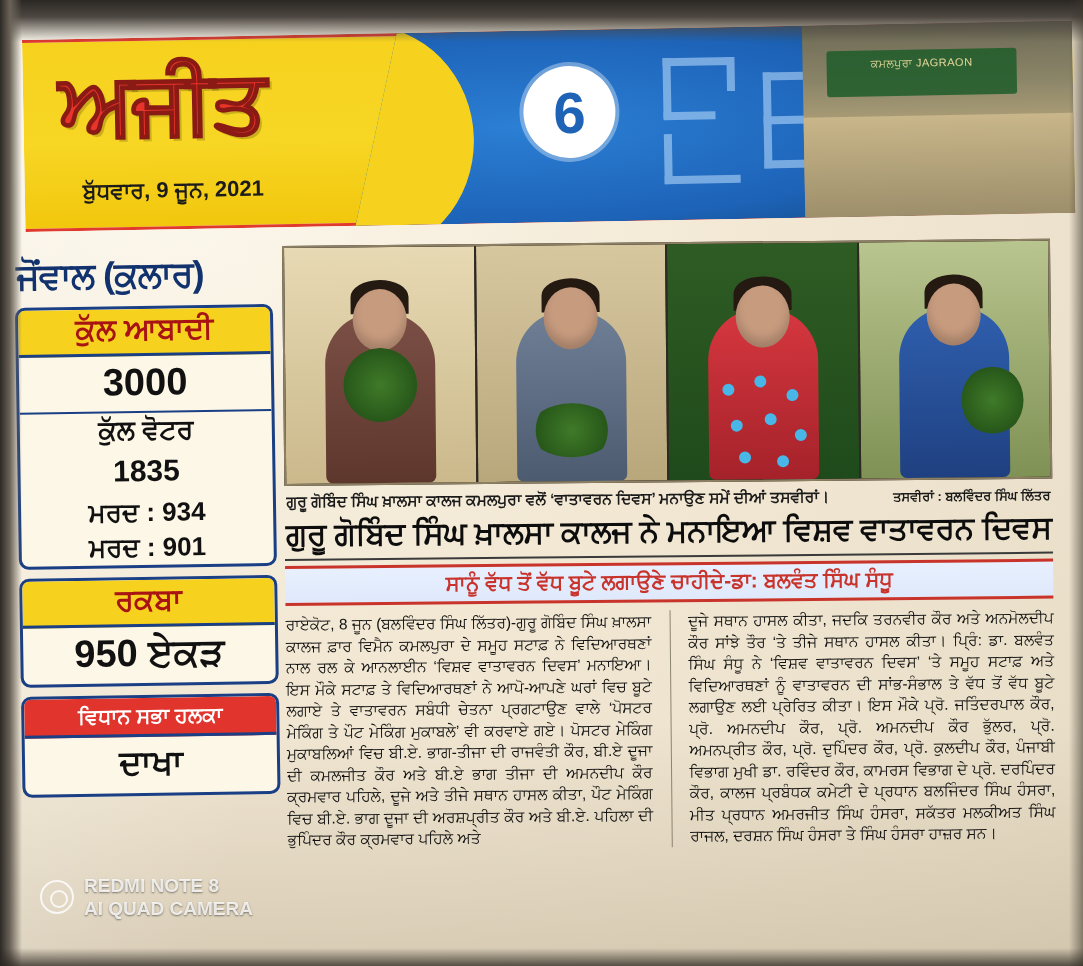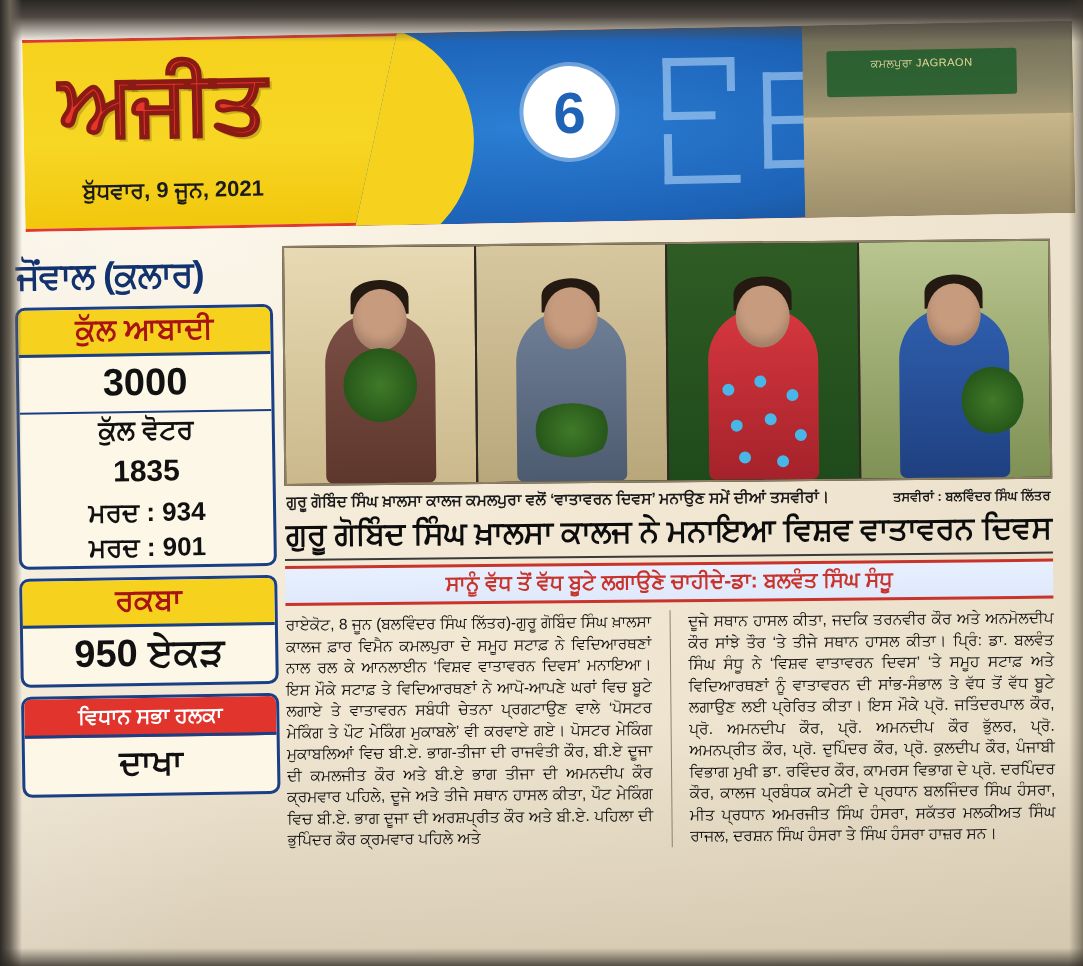--- a/index.html
+++ b/index.html
@@ -349,18 +349,25 @@
     <div class="headline">ਗੁਰੂ ਗੋਬਿੰਦ ਸਿੰਘ ਖ਼ਾਲਸਾ ਕਾਲਜ ਨੇ ਮਨਾਇਆ ਵਿਸ਼ਵ ਵਾਤਾਵਰਨ ਦਿਵਸ</div>
     <div class="subhead">ਸਾਨੂੰ ਵੱਧ ਤੋਂ ਵੱਧ ਬੂਟੇ ਲਗਾਉਣੇ ਚਾਹੀਦੇ-ਡਾ: ਬਲਵੰਤ ਸਿੰਘ ਸੰਧੂ</div>
 
     <div class="cols">
       <div class="col indent">ਰਾਏਕੋਟ, 8 ਜੂਨ (ਬਲਵਿੰਦਰ ਸਿੰਘ ਲਿੱਤਰ)-ਗੁਰੂ ਗੋਬਿੰਦ ਸਿੰਘ ਖ਼ਾਲਸਾ ਕਾਲਜ ਫ਼ਾਰ ਵਿਮੈਨ ਕਮਲਪੁਰਾ ਦੇ ਸਮੂਹ ਸਟਾਫ਼ ਨੇ ਵਿਦਿਆਰਥਣਾਂ ਨਾਲ ਰਲ ਕੇ ਆਨਲਾਈਨ ‘ਵਿਸ਼ਵ ਵਾਤਾਵਰਨ ਦਿਵਸ’ ਮਨਾਇਆ। ਇਸ ਮੌਕੇ ਸਟਾਫ਼ ਤੇ ਵਿਦਿਆਰਥਣਾਂ ਨੇ ਆਪੋ-ਆਪਣੇ ਘਰਾਂ ਵਿਚ ਬੂਟੇ ਲਗਾਏ ਤੇ ਵਾਤਾਵਰਨ ਸਬੰਧੀ ਚੇਤਨਾ ਪ੍ਰਗਟਾਉਣ ਵਾਲੇ ‘ਪੋਸਟਰ ਮੇਕਿੰਗ ਤੇ ਪੌਟ ਮੇਕਿੰਗ ਮੁਕਾਬਲੇ’ ਵੀ ਕਰਵਾਏ ਗਏ। ਪੋਸਟਰ ਮੇਕਿੰਗ ਮੁਕਾਬਲਿਆਂ ਵਿਚ ਬੀ.ਏ. ਭਾਗ-ਤੀਜਾ ਦੀ ਰਾਜਵੰਤੀ ਕੌਰ, ਬੀ.ਏ ਦੂਜਾ ਦੀ ਕਮਲਜੀਤ ਕੌਰ ਅਤੇ ਬੀ.ਏ ਭਾਗ ਤੀਜਾ ਦੀ ਅਮਨਦੀਪ ਕੌਰ ਕ੍ਰਮਵਾਰ ਪਹਿਲੇ, ਦੂਜੇ ਅਤੇ ਤੀਜੇ ਸਥਾਨ ਹਾਸਲ ਕੀਤਾ, ਪੌਟ ਮੇਕਿੰਗ ਵਿਚ ਬੀ.ਏ. ਭਾਗ ਦੂਜਾ ਦੀ ਅਰਸ਼ਪ੍ਰੀਤ ਕੌਰ ਅਤੇ ਬੀ.ਏ. ਪਹਿਲਾ ਦੀ ਭੁਪਿੰਦਰ ਕੌਰ ਕ੍ਰਮਵਾਰ ਪਹਿਲੇ ਅਤੇ</div>
       <div class="vrule"></div>
       <div class="col">ਦੂਜੇ ਸਥਾਨ ਹਾਸਲ ਕੀਤਾ, ਜਦਕਿ ਤਰਨਵੀਰ ਕੌਰ ਅਤੇ ਅਨਮੋਲਦੀਪ ਕੌਰ ਸਾਂਝੇ ਤੌਰ ‘ਤੇ ਤੀਜੇ ਸਥਾਨ ਹਾਸਲ ਕੀਤਾ। ਪ੍ਰਿੰ: ਡਾ. ਬਲਵੰਤ ਸਿੰਘ ਸੰਧੂ ਨੇ ‘ਵਿਸ਼ਵ ਵਾਤਾਵਰਨ ਦਿਵਸ’ ‘ਤੇ ਸਮੂਹ ਸਟਾਫ਼ ਅਤੇ ਵਿਦਿਆਰਥਣਾਂ ਨੂੰ ਵਾਤਾਵਰਨ ਦੀ ਸਾਂਭ-ਸੰਭਾਲ ਤੇ ਵੱਧ ਤੋਂ ਵੱਧ ਬੂਟੇ ਲਗਾਉਣ ਲਈ ਪ੍ਰੇਰਿਤ ਕੀਤਾ। ਇਸ ਮੌਕੇ ਪ੍ਰੋ. ਜਤਿੰਦਰਪਾਲ ਕੌਰ, ਪ੍ਰੋ. ਅਮਨਦੀਪ ਕੌਰ, ਪ੍ਰੋ. ਅਮਨਦੀਪ ਕੌਰ ਭੁੱਲਰ, ਪ੍ਰੋ. ਅਮਨਪ੍ਰੀਤ ਕੌਰ, ਪ੍ਰੋ. ਦੁਪਿੰਦਰ ਕੌਰ, ਪ੍ਰੋ. ਕੁਲਦੀਪ ਕੌਰ, ਪੰਜਾਬੀ ਵਿਭਾਗ ਮੁਖੀ ਡਾ. ਰਵਿੰਦਰ ਕੌਰ, ਕਾਮਰਸ ਵਿਭਾਗ ਦੇ ਪ੍ਰੋ. ਦਰਪਿੰਦਰ ਕੌਰ, ਕਾਲਜ ਪ੍ਰਬੰਧਕ ਕਮੇਟੀ ਦੇ ਪ੍ਰਧਾਨ ਬਲਜਿੰਦਰ ਸਿੰਘ ਹੰਸਰਾ, ਮੀਤ ਪ੍ਰਧਾਨ ਅਮਰਜੀਤ ਸਿੰਘ ਹੰਸਰਾ, ਸਕੱਤਰ ਮਲਕੀਅਤ ਸਿੰਘ ਰਾਜਲ, ਦਰਸ਼ਨ ਸਿੰਘ ਹੰਸਰਾ ਤੇ ਸਿੰਘ ਹੰਸਰਾ ਹਾਜ਼ਰ ਸਨ।</div>
     </div>
   </div>
 
+  <div id="wm">
+    <span class="lens"></span>
+    <span>
+      <span>REDMI NOTE 8</span><br>
+      <span>AI QUAD CAMERA</span>
+    </span>
+  </div>
 
   <div class="edge-top"></div>
   <div class="edge-left"></div>
   <div class="edge-right"></div>
   <div class="edge-bottom"></div>
 </div>
 
 </body></html>

